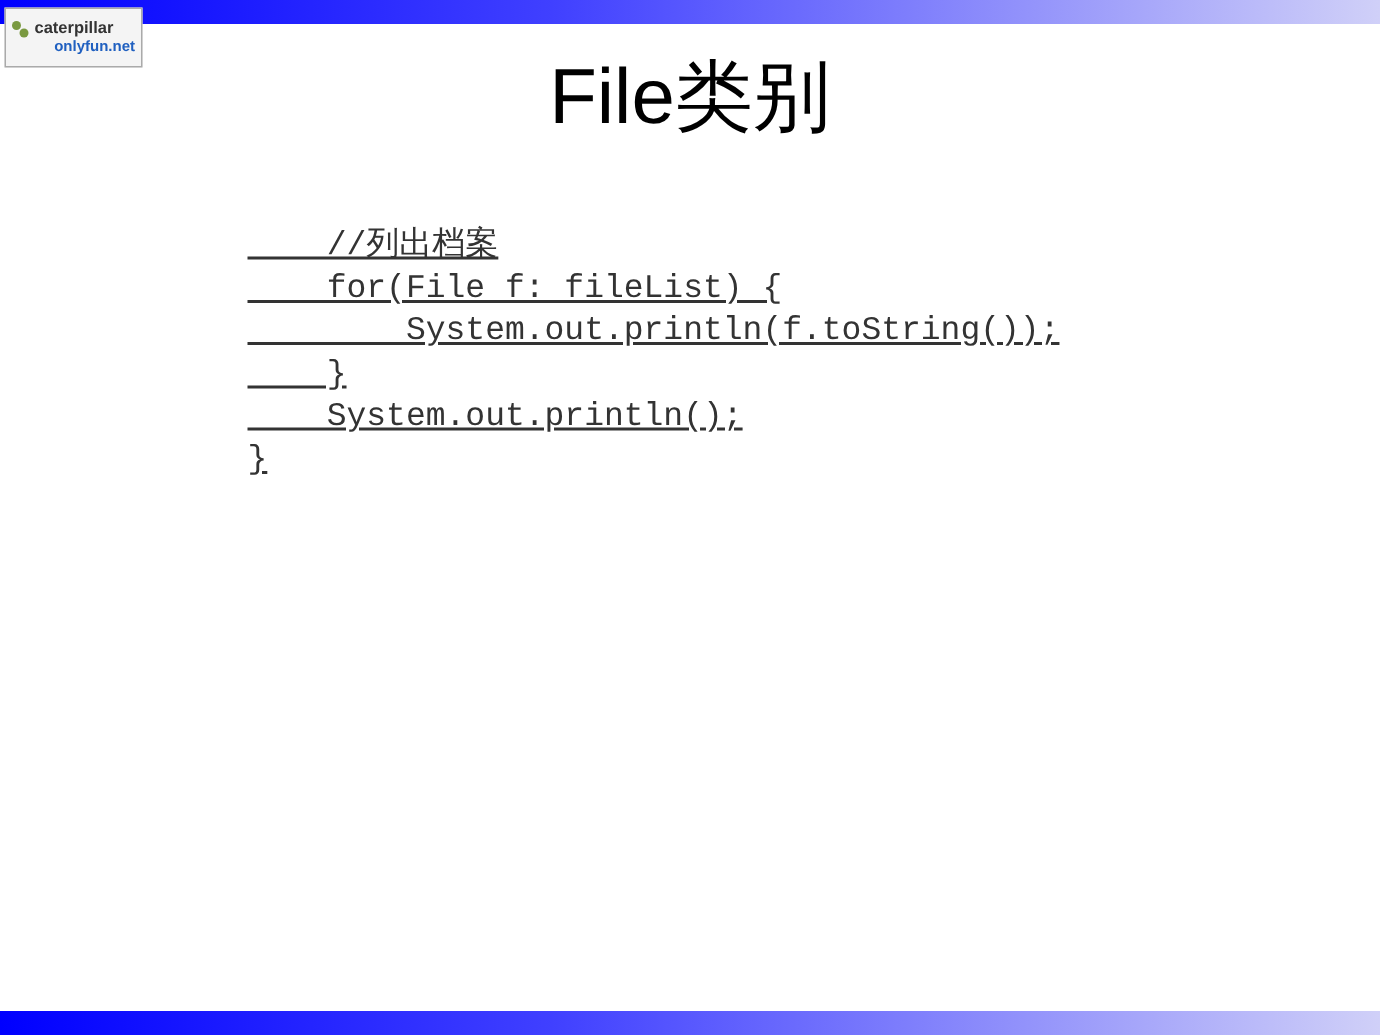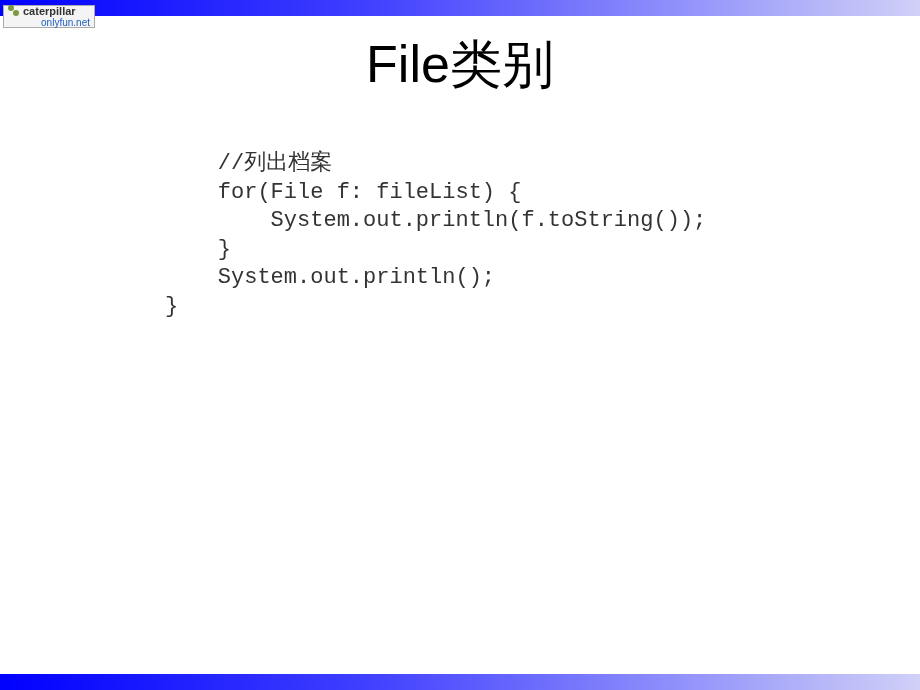--- a/index.html
+++ b/index.html
@@ -18,21 +18,21 @@
     .top-bar {
       width: 100%;
       height: 16px;
       background: linear-gradient(to right, #0000ff 0%, #4040ff 40%, #d0d0f8 100%);
     }
     .logo-badge {
       position: absolute;
       top: 5px;
       left: 3px;
       width: 92px;
-      height: 23px;
+      height: 40px;
       background: #f4f4f4;
       border: 1px solid #aaa;
       padding: 2px 4px;
       z-index: 10;
       display: flex;
       flex-direction: column;
       justify-content: center;
     }
     .logo-top {
       display: flex;
@@ -67,41 +67,42 @@
     }
     .logo-text1 {
       font-size: 11px;
       color: #333;
       font-weight: bold;
       margin-left: 1px;
     }
     .logo-text2 {
       font-size: 10px;
       color: #2060c0;
-      font-weight: normal;
+      font-weight: bold;
       line-height: 1;
       margin-top: 1px;
       text-align: right;
     }
     .slide-title {
       text-align: center;
       font-size: 52px;
       font-weight: normal;
       color: #000;
       margin-top: 14px;
       font-family: Arial, "Microsoft YaHei", sans-serif;
     }
     .code-block {
       margin-top: 50px;
       margin-left: 165px;
       font-family: "Courier New", Courier, monospace;
       font-size: 22px;
       line-height: 1.3;
       color: #333;
       white-space: pre;
+      text-decoration: underline;
     }
     .bottom-bar {
       position: absolute;
       bottom: 0;
       left: 0;
       width: 100%;
       height: 16px;
       background: linear-gradient(to right, #0000ff 0%, #4040ff 40%, #d0d0f8 100%);
     }
   </style>

